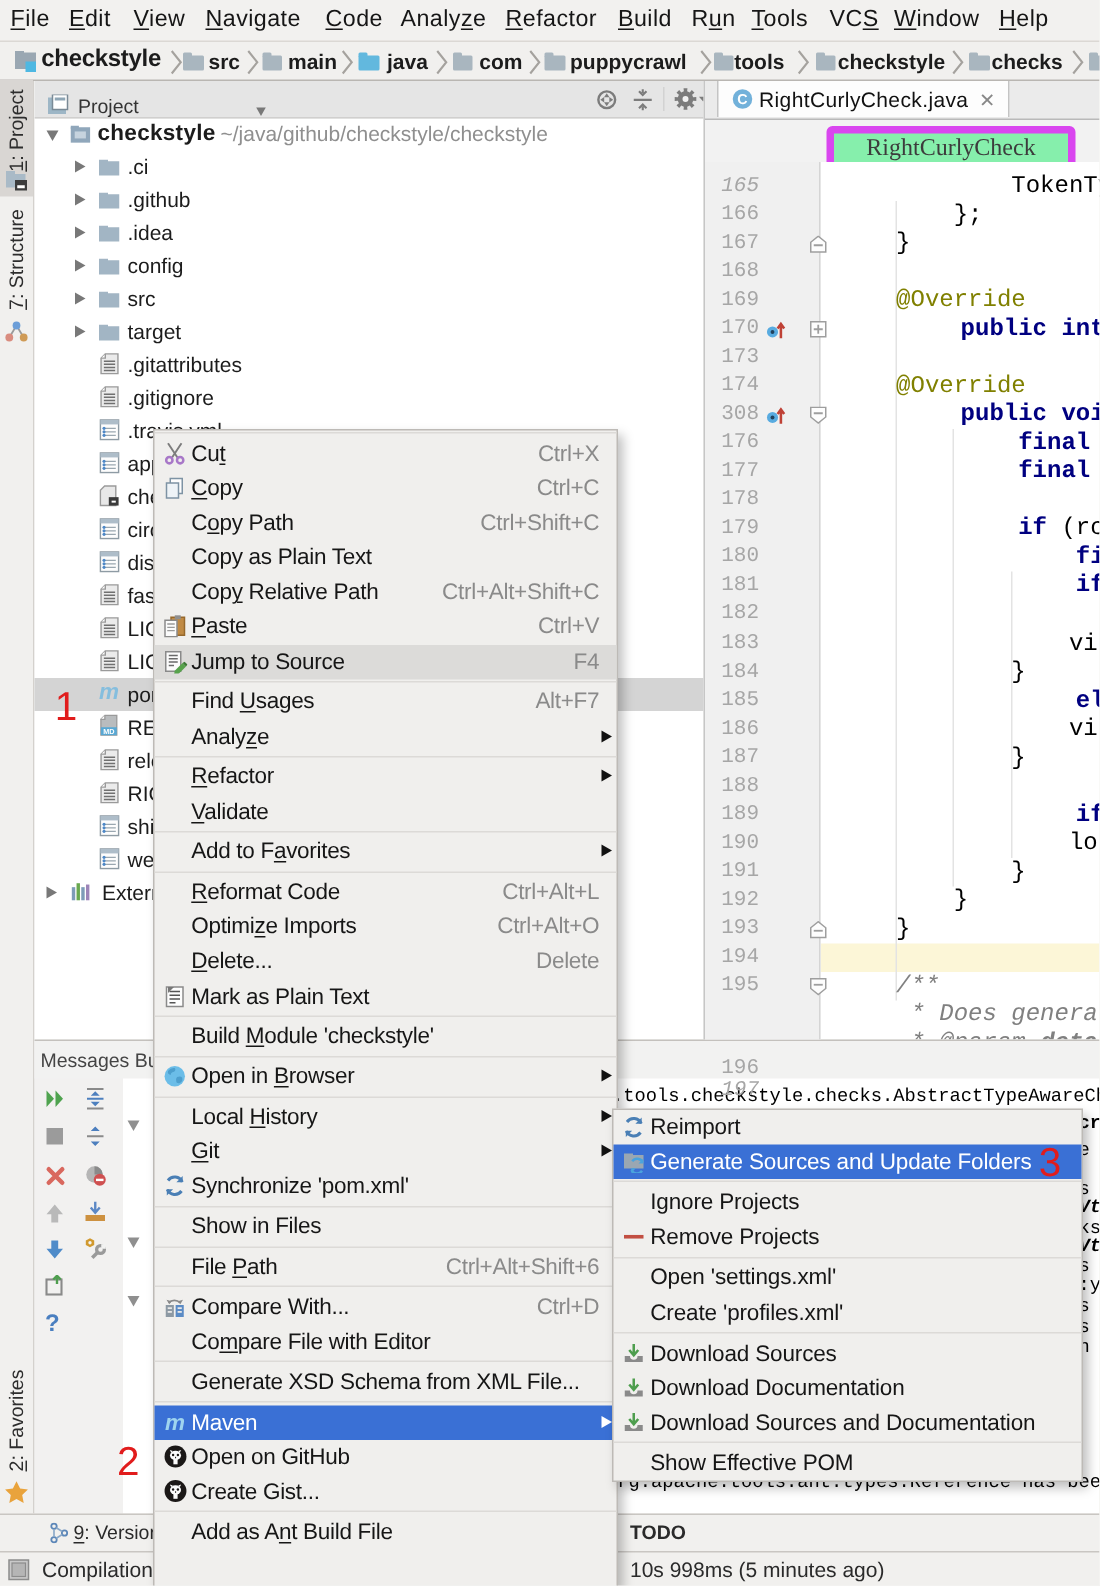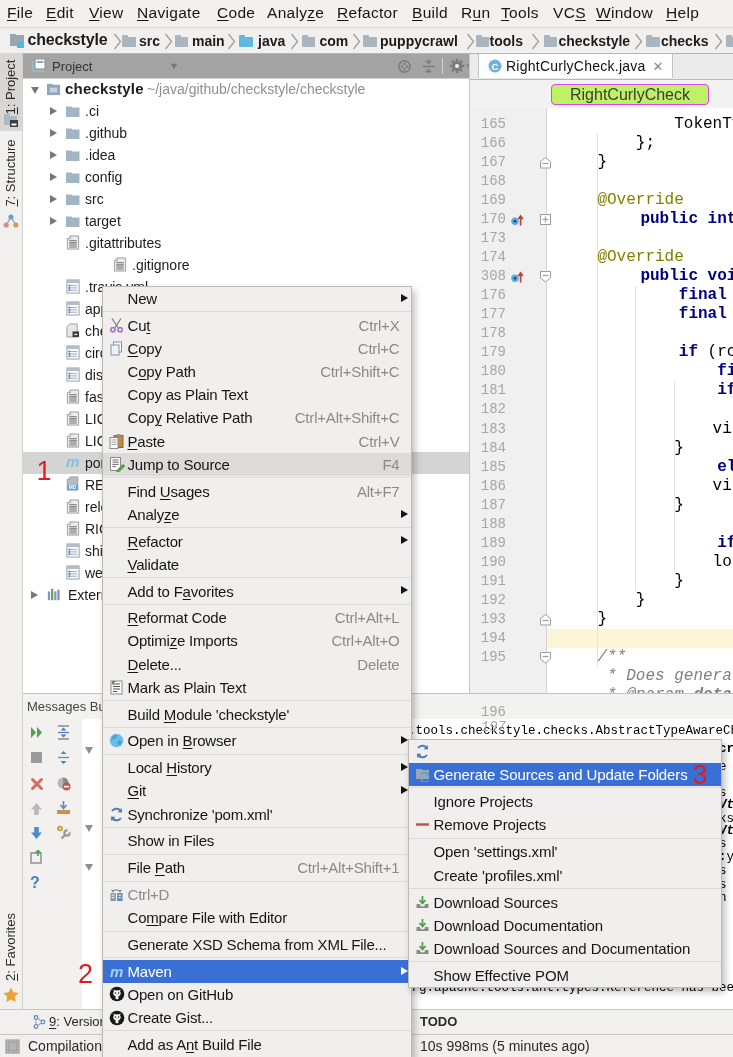--- a/index.html
+++ b/index.html
@@ -16,33 +16,33 @@
 .fold{position:absolute;top:7px;width:14px;height:12px;}
 .fold:before{content:"";position:absolute;left:0;top:0;width:6px;height:3px;background:#a9b6bf;border-radius:1px 1px 0 0;}
 .fold:after{content:"";position:absolute;left:0;top:2px;width:13.5px;height:10px;background:#a9b6bf;border-radius:1px;}
 .fold.blue:before{background:#62b8de;}
 .fold.blue:after{background:#62b8de;}
 
 #lstrip{left:0;top:54px;width:22px;height:955px;background:#f1f0ee;border-right:1px solid #d4d1cd;}
 .vlabel{position:absolute;transform:rotate(-90deg);font-size:13px;color:#2d2d2d;text-align:center;white-space:nowrap;height:18px;line-height:18px;}
 
 #ppanel{left:23px;top:54px;width:446px;height:640px;background:#ffffff;overflow:hidden;}
-#phead{position:absolute;left:0;top:0;width:446px;height:24px;background:#a3a3a3;border-bottom:1px solid #d0cfce;display:flex;align-items:center;font-size:13px;color:#333;}
+#phead{position:absolute;left:0;top:0;width:446px;height:24px;background:#e5e5e5;border-bottom:1px solid #d0cfce;display:flex;align-items:flex-end;font-size:13px;color:#333;}
 .trow{position:absolute;left:-23px;width:469px;height:22px;display:flex;align-items:center;font-size:14px;color:#1c1c1c;white-space:nowrap;}
 .tgray{color:#8f8f8f;}
 .arr{position:absolute;width:0;height:0;}
 .arr.right{border-left:7px solid #787878;border-top:4.5px solid transparent;border-bottom:4.5px solid transparent;}
 .arr.down{border-top:7px solid #787878;border-left:4.5px solid transparent;border-right:4.5px solid transparent;}
 .ficon{position:absolute;width:14px;height:15px;}
 
 #editor{left:470px;top:54px;width:263px;height:639px;background:#ffffff;}
 #tabbar{position:absolute;left:0;top:0;width:263px;height:25px;background:#ebebeb;border-bottom:1px solid #b9b9b9;}
 #tab1{position:absolute;left:8px;top:0;width:193px;height:24px;background:#fdfdfd;border-left:1px solid #c4c4c4;border-right:1px solid #c4c4c4;display:flex;align-items:center;font-size:13px;color:#111;}
 #bcrumbbar{position:absolute;left:0;top:26px;width:263px;height:28px;background:#f2f2f2;}
-#ybox{position:absolute;left:81px;top:3.5px;width:156px;height:19px;background:#bef264;border:1px solid #d946ef;border-radius:4px;font-family:Liberation Sans, sans-serif;font-size:16px;color:#3c3c3c;text-align:center;line-height:19px;}
+#ybox{position:absolute;left:81px;top:3.5px;width:156px;height:19px;background:#86efac;border:5px solid #d946ef;border-radius:4px;font-family:Liberation Serif, serif;font-size:16px;color:#3c3c3c;text-align:center;line-height:19px;}
 #gutter{position:absolute;left:0;top:54px;width:76px;height:585px;background:#f0f0f0;border-right:1px solid #d5d5d5;z-index:2;}
 .lnum{position:absolute;right:40px;font-family:"Liberation Mono",monospace;font-size:14px;color:#a6a6a6;height:19.05px;line-height:19.05px;}
 #code{position:absolute;left:77px;top:54px;width:186px;height:585px;background:#ffffff;overflow:hidden;}
 .cl{position:absolute;left:0;font-family:"Liberation Mono",monospace;font-size:16px;line-height:19.05px;height:19.05px;white-space:pre;color:#000;}
 .kw{color:#000080;font-weight:bold;margin-left:43px;}
 .ann{color:#808000;}
 .cmt{color:#808080;font-style:italic;}
 .guide{position:absolute;width:1px;background:#e3e3e3;}
 
 #bottom{left:23px;top:693px;width:710px;height:316px;background:#f2f1f0;border-top:1px solid #c4c1bd;box-sizing:border-box;}
@@ -251,21 +251,21 @@
           <span class="abs" style="left:85px;">target</span>
         </div>
       <div class="trow" style="top:178px;">
           <svg class="ficon" style="left:66px;top:3px;" width="14" height="16" viewBox="0 0 14 16">
             <path d="M1 4 L4 1 H13 V15 H1 Z" fill="#ebebeb" stroke="#9a9a9a"></path>
             <path d="M1 4 L4 4 L4 1" fill="#fff" stroke="#9a9a9a"></path>
             <path d="M3 6.2 H11 M3 8.4 H11 M3 10.6 H11 M3 12.8 H11" stroke="#707070" stroke-width="1.1"></path>
           </svg>
           <span class="abs" style="left:85px;">.gitattributes</span>
         </div>
-      <div class="trow" style="top:200px;margin-left:47px;">
+      <div class="trow" style="top:200px;">
           <svg class="ficon" style="left:66px;top:3px;" width="14" height="16" viewBox="0 0 14 16">
             <path d="M1 4 L4 1 H13 V15 H1 Z" fill="#ebebeb" stroke="#9a9a9a"></path>
             <path d="M1 4 L4 4 L4 1" fill="#fff" stroke="#9a9a9a"></path>
             <path d="M3 6.2 H11 M3 8.4 H11 M3 10.6 H11 M3 12.8 H11" stroke="#707070" stroke-width="1.1"></path>
           </svg>
           <span class="abs" style="left:85px;">.gitignore</span>
         </div>
       <div class="trow" style="top:222px;">
           <svg class="ficon" style="left:66px;top:3px;" width="15" height="16" viewBox="0 0 15 16">
             <rect x="1" y="1" width="13" height="14" fill="#fdfdfd" stroke="#8e9ba4"></rect>
@@ -414,21 +414,21 @@
             <text x="7" y="10.5" font-size="9.5" font-family="Liberation Sans" fill="#fff" text-anchor="middle" font-weight="bold">C</text>
           </svg>
         <span style="margin-left:4px;font-size:14px;letter-spacing:0.25px;">RightCurlyCheck.java</span>
         <span style="margin-left:7px;color:#888;font-size:13px;">✕</span>
       </div>
     </div>
     <div id="bcrumbbar">
         <div id="ybox">RightCurlyCheck</div>
       </div>
     <div id="gutter">
-      <div class="lnum" style="top:6.70px;">165</div>
+      <div class="lnum" style="top:6.70px;font-style:italic;">165</div>
       <div class="lnum" style="top:25.75px;">166</div>
       <div class="lnum" style="top:44.80px;">167</div>
       <div class="lnum" style="top:63.85px;">168</div>
       <div class="lnum" style="top:82.90px;">169</div>
       <div class="lnum" style="top:101.95px;">170</div>
       <div class="lnum" style="top:121.00px;">173</div>
       <div class="lnum" style="top:140.05px;">174</div>
       <div class="lnum" style="top:159.10px;">308</div>
       <div class="lnum" style="top:178.15px;">176</div>
       <div class="lnum" style="top:197.20px;">177</div>
@@ -600,25 +600,20 @@
   </div>
   <div class="abs" id="statusbar">
     <svg class="abs" style="left:5px;top:4px;" width="15" height="15" viewBox="0 0 15 15">
         <rect x="1" y="1" width="13" height="13" fill="#c9c9c9" stroke="#8c8c8c"></rect>
         <rect x="3" y="3" width="9" height="9" fill="#b5b5b5" stroke="#8c8c8c" stroke-width="0.8"></rect>
       </svg>
     <span class="abs" style="left:28px;top:3px;">Compilation completed successfully</span>
     <span class="abs" style="left:420px;top:3px;">10s 998ms (5 minutes ago)</span>
   </div>
   <div id="cmenu" class="abs">
-    <div class="mi">
-        <span class="mic"></span>
-        <span class="lbl">New</span>
-        <span class="sub"></span>
-      </div>
     <div class="msep"></div>
     <div class="mi">
         <span class="mic">
           <svg width="15" height="15" viewBox="0 0 15 15">
             <path d="M3 0.5 L9.3 10 M12 0.5 L5.7 10" stroke="#7d7d7d" stroke-width="1.3" fill="none"></path>
             <circle cx="3.9" cy="11.8" r="2.1" fill="none" stroke="#a878c8" stroke-width="1.7"></circle>
             <circle cx="11.1" cy="11.8" r="2.1" fill="none" stroke="#a878c8" stroke-width="1.7"></circle>
           </svg>
         </span>
         <span class="lbl">Cu<u>t</u></span>
@@ -764,36 +759,37 @@
       </div>
     <div class="msep"></div>
     <div class="mi">
         <span class="mic"></span>
         <span class="lbl">Show in Files</span>
       </div>
     <div class="msep"></div>
     <div class="mi">
         <span class="mic"></span>
         <span class="lbl">File <u>P</u>ath</span>
-        <span class="sc">Ctrl+Alt+Shift+1</span>
+        <span class="sc">Ctrl+Alt+Shift+6</span>
       </div>
     <div class="msep"></div>
     <div class="mi">
         <span class="mic">
           <svg width="15" height="15" viewBox="0 0 15 15">
             <path d="M3.5 4.5 A4.5 3.5 0 0 1 11 4.5" stroke="#8a8a8a" stroke-width="1.2" fill="none"></path>
             <path d="M2 2.5 L3.8 5.5 L5.6 3.5 Z M13 2.5 L11.2 5.5 L9.4 3.5 Z" fill="#8a8a8a"></path>
             <rect x="1.5" y="6" width="5.4" height="8" fill="#8d99a3"></rect>
             <rect x="8.1" y="6" width="5.4" height="8" fill="#5b8bc5"></rect>
             <rect x="2.8" y="7.5" width="2.8" height="1.2" fill="#e8e8e8"></rect>
             <rect x="9.4" y="7.5" width="2.8" height="1.2" fill="#e8e8e8"></rect>
             <rect x="2.8" y="10" width="2.8" height="1.2" fill="#e8e8e8"></rect>
             <rect x="9.4" y="10" width="2.8" height="1.2" fill="#e8e8e8"></rect>
           </svg>
         </span>
+        <span class="lbl">Compare With...</span>
         <span class="sc">Ctrl+D</span>
       </div>
     <div class="mi">
         <span class="mic"></span>
         <span class="lbl">Co<u>m</u>pare File with Editor</span>
       </div>
     <div class="msep"></div>
     <div class="mi">
         <span class="mic"></span>
         <span class="lbl">Generate XSD Schema from XML File...</span>
@@ -844,20 +840,21 @@
   </div>
   <div id="smenu" class="abs">
     <div class="mi">
         <span class="mic">
           <svg width="15" height="15" viewBox="0 0 15 15">
             <path d="M12.5 5 A5.5 5.5 0 0 0 3 4 M2.5 10 A5.5 5.5 0 0 0 12 11" stroke="#4a7fb5" stroke-width="2" fill="none"></path>
             <path d="M12.8 1 V5.2 H8.6 Z" fill="#4a7fb5"></path>
             <path d="M2.2 14 V9.8 H6.4 Z" fill="#4a7fb5"></path>
           </svg>
         </span>
+        <span class="lbl">Reimport</span>
       </div>
     <div class="mi sel">
         <span class="mic">
           <svg width="16" height="15" viewBox="0 0 16 15">
             <path d="M1 2 h6 v2 h-6 Z" fill="#9aa7b2"></path>
             <rect x="1" y="3" width="13" height="9" fill="#9aa7b2"></rect>
             <path d="M13.5 8 A4 4 0 0 0 6.5 7.2 M6 13 A4 4 0 0 0 13 13.5" stroke="#4aa3dd" stroke-width="1.6" fill="none"></path>
             <path d="M13.8 5.5 V8.6 H10.7 Z" fill="#4aa3dd"></path>
             <path d="M5.8 15 V11.9 H8.9 Z" fill="#4aa3dd"></path>
           </svg>

